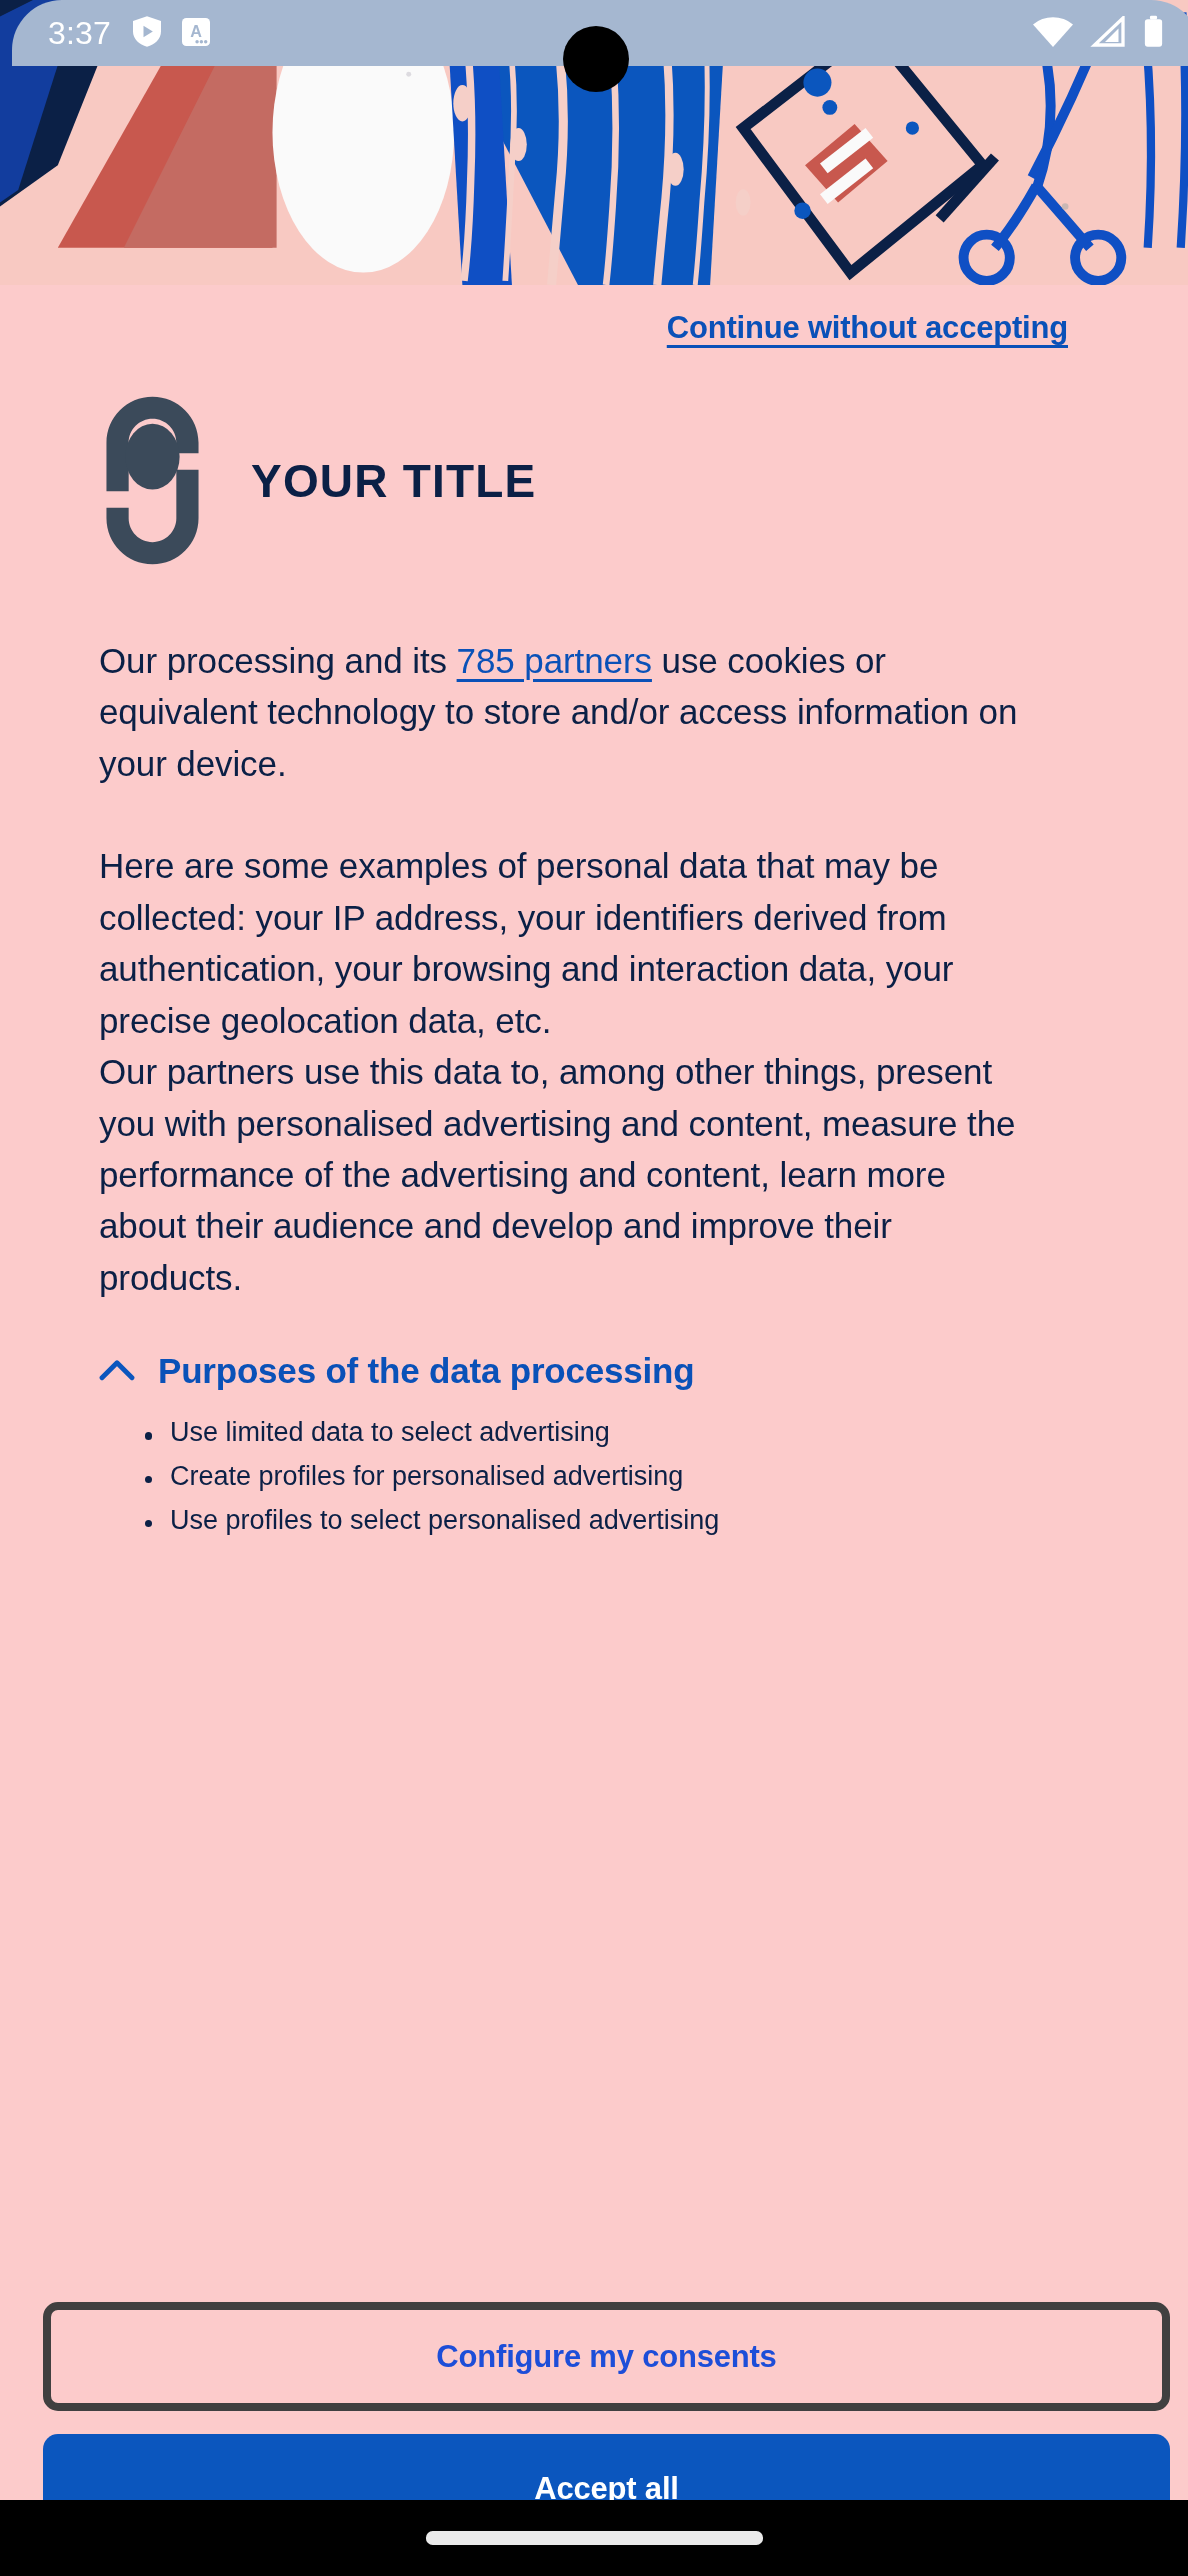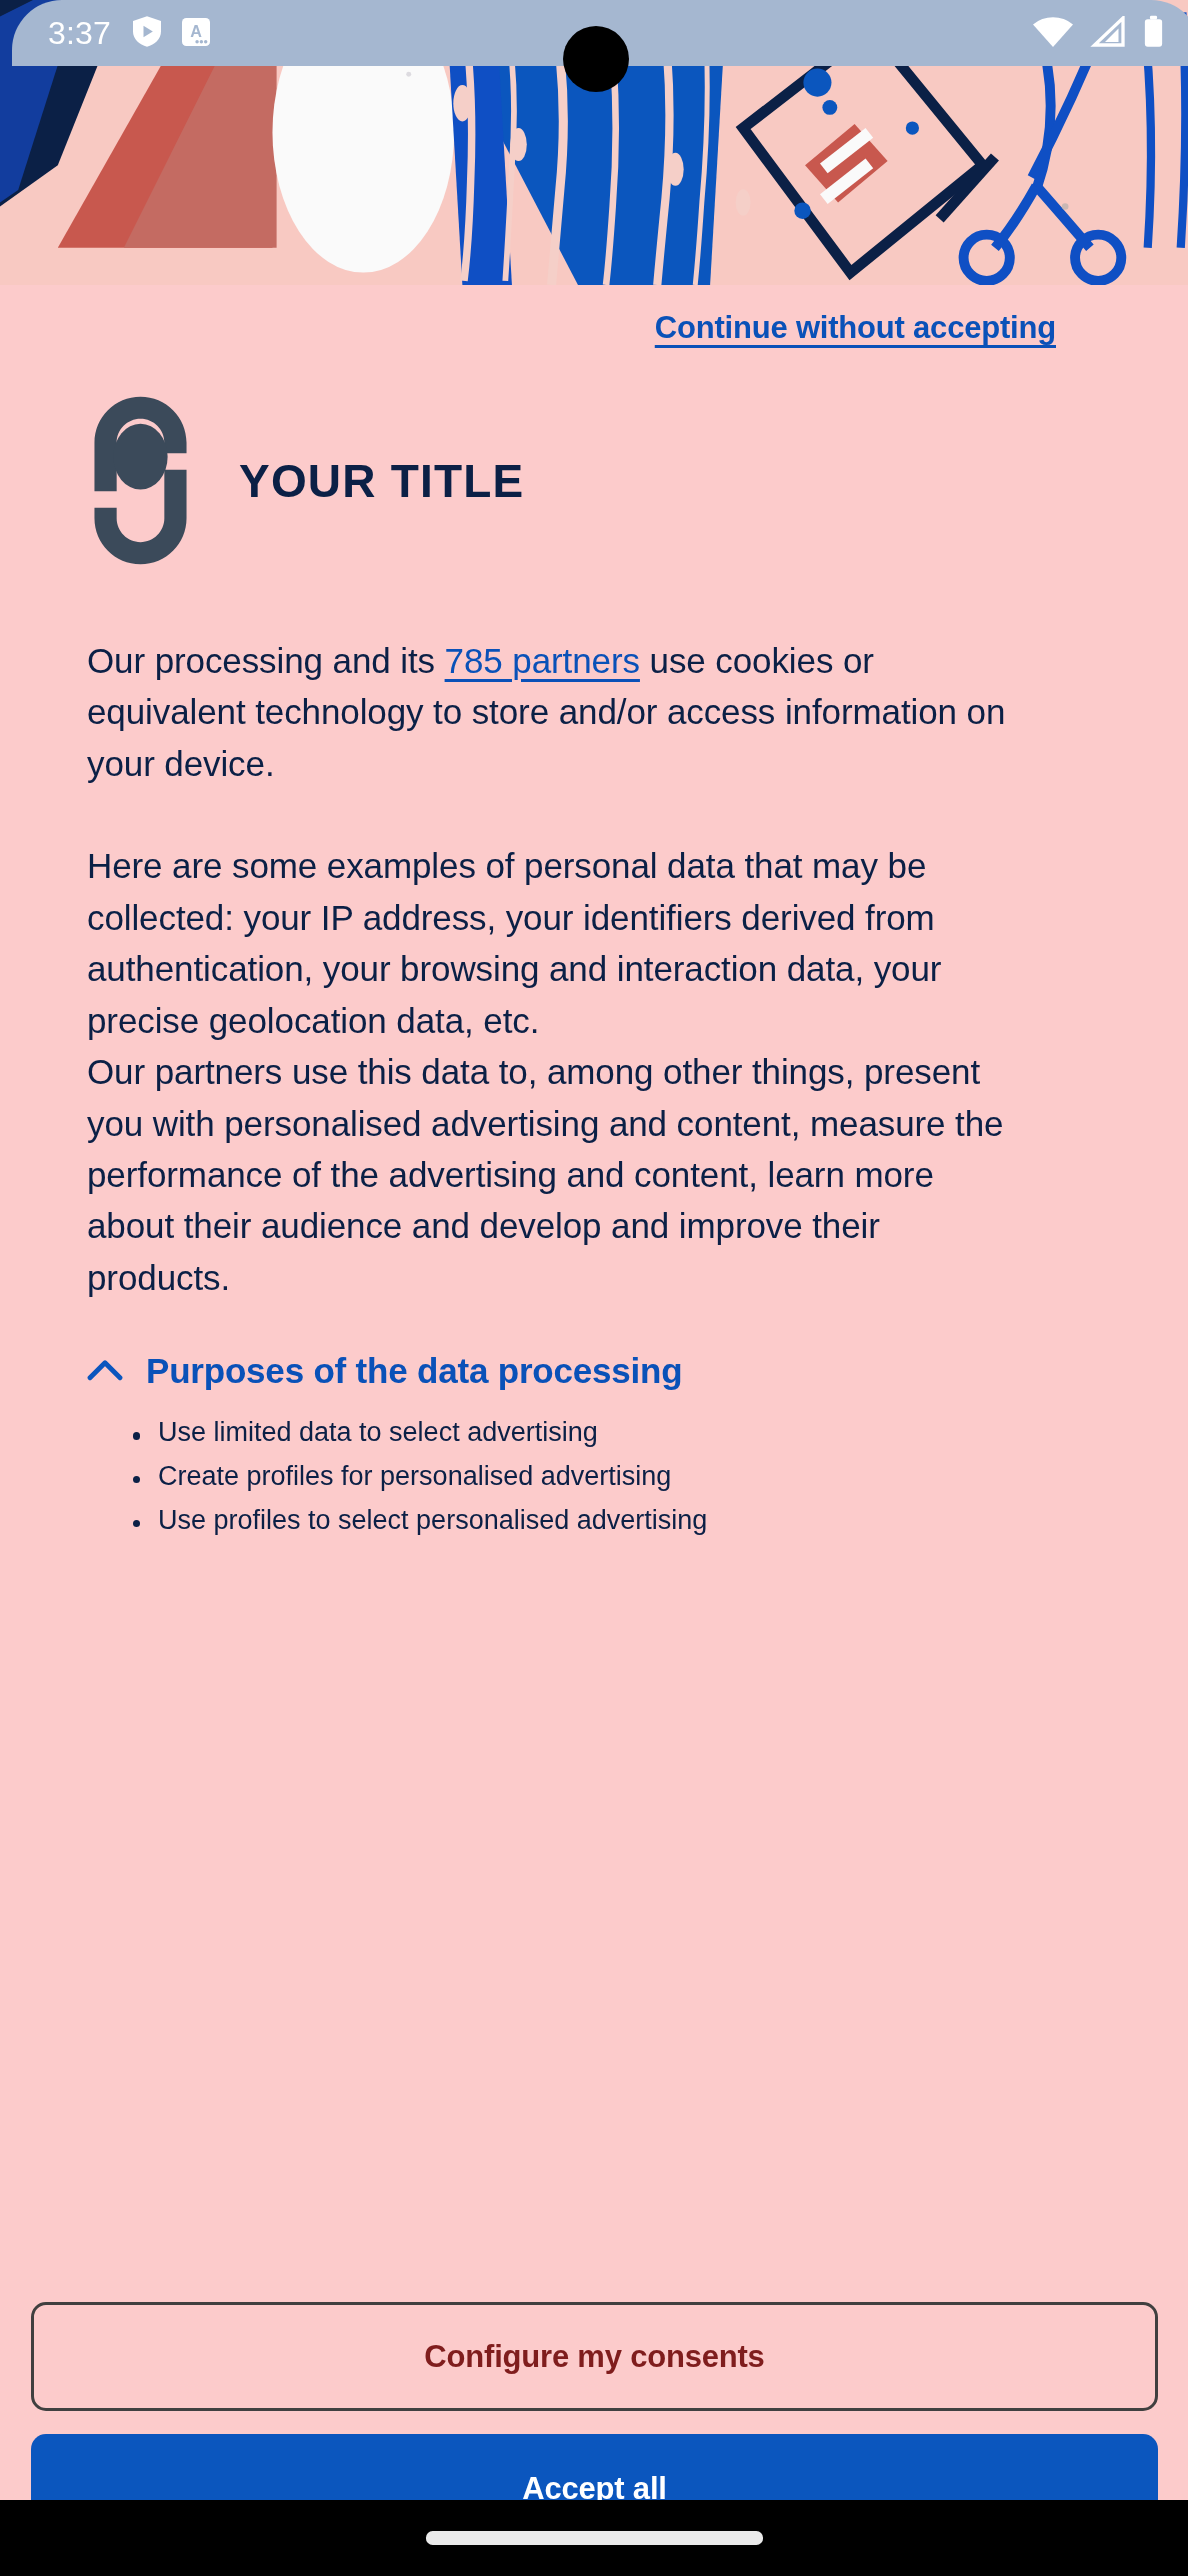--- a/index.html
+++ b/index.html
@@ -63,21 +63,21 @@
     top:26.4px; left:563px;
     width:66px; height:66px;
     background:#000;
     border-radius:50%;
     z-index:30;
   }
 
   
   .sheet {
     position:absolute;
-    top:285px; left:0;
+    top:285px; left:12px;
     width:1107px;
     height:2291px;
     background:#FCCBCB;
     z-index:10;
   }
 
   .continue-row {
     padding:25px 51px 0 0;
     text-align:right;
   }
@@ -193,22 +193,22 @@
     border-radius:15px;
     font-size:31px;
     font-weight:700;
     letter-spacing:-0.2px;
     cursor:pointer;
     border:none;
     font-family:"Liberation Sans", sans-serif;
   }
   .btn-secondary {
     background:transparent;
-    border:3px solid #404040;
-    color:#7f1d1d;
+    border:8px solid #404040;
+    color:#1d4ed8;
   }
   .btn-primary {
     background:#0B56BE;
     color:#FFFFFF;
     margin-top:23px;
   }
 
   
   .navbar {
     position:absolute;

